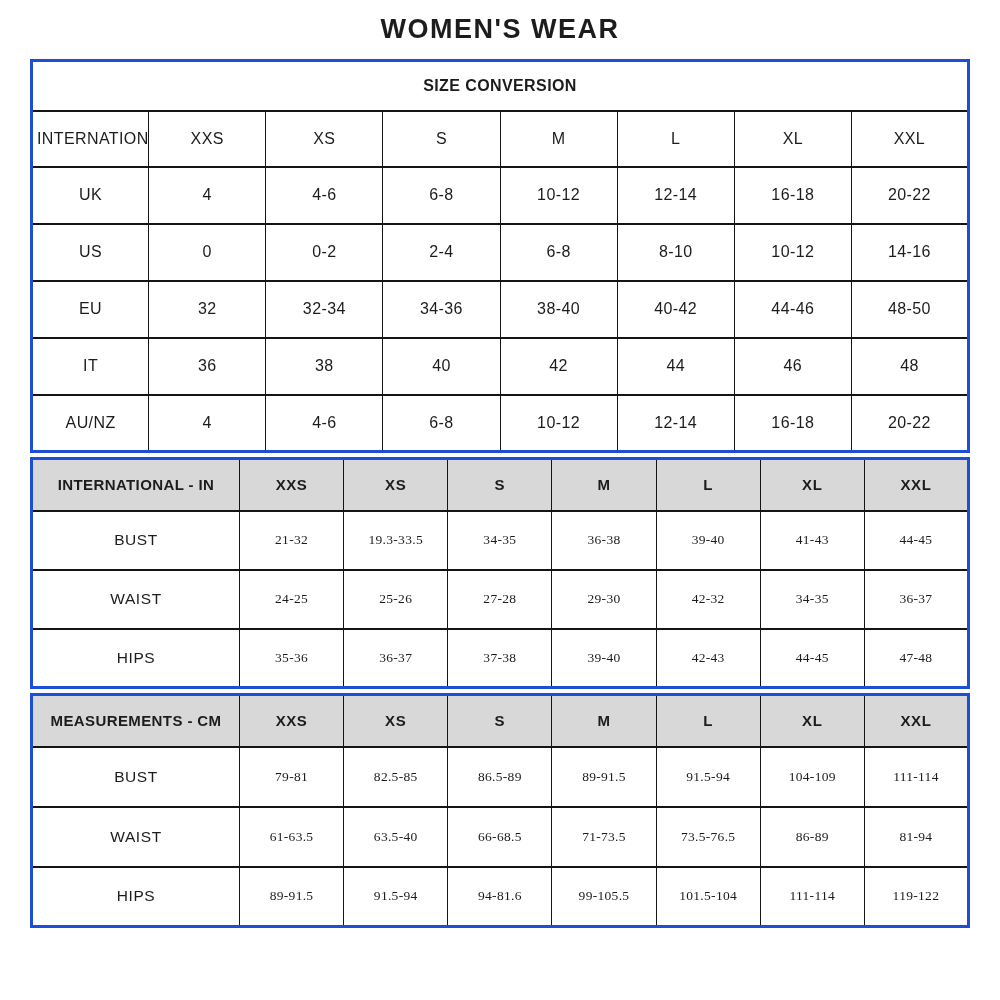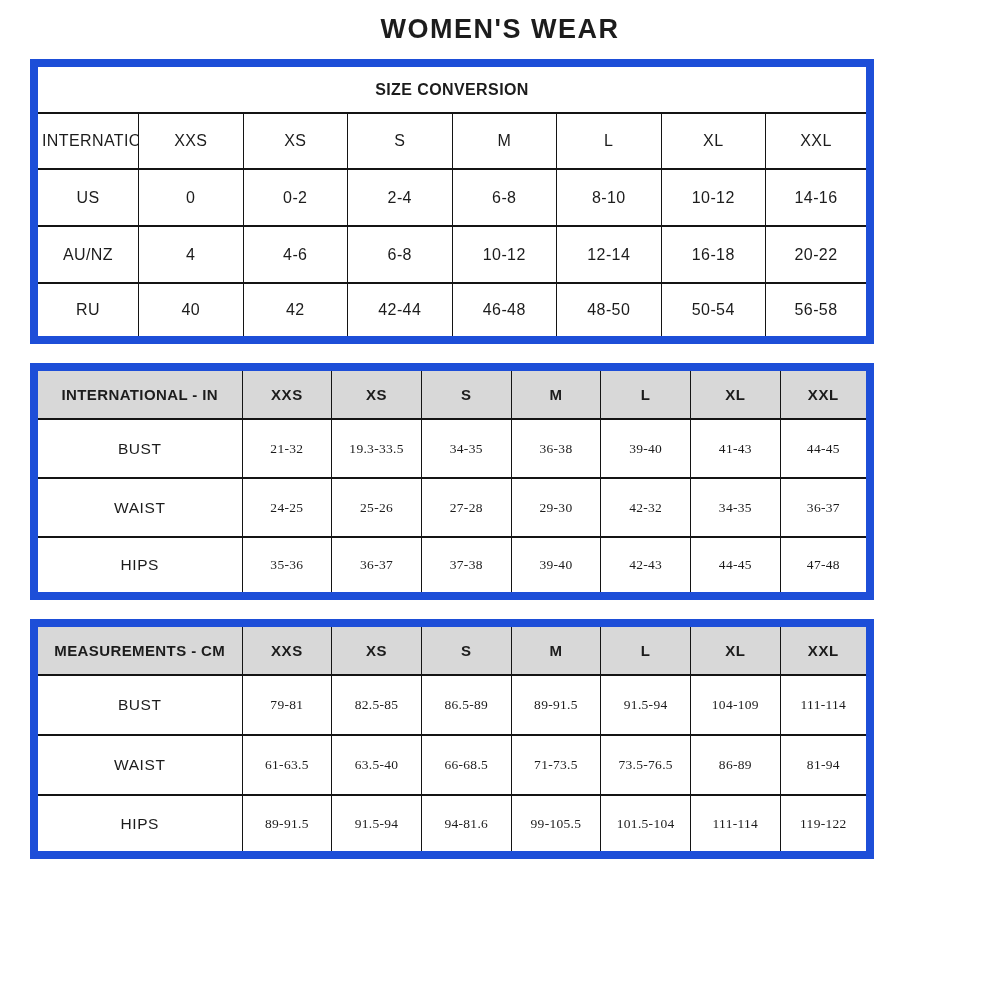--- a/index.html
+++ b/index.html
@@ -22,23 +22,23 @@
     text-align: center;
     font-size: 27px;
     font-weight: bold;
     letter-spacing: 1.5px;
     margin: 2px 0 14px 0;
     color: #1c1c1c;
   }
   table.tbl {
     border-collapse: collapse;
     table-layout: fixed;
-    width: 844px;
-    margin: 0 0 19px 0;
-    border: 8px solid #1d4ed8;
+    width: 940px;
+    margin: 0 0 4px 0;
+    border: 3px solid #1d4ed8;
   }
   table.tbl td {
     border: 2px solid #141414;
     border-left-width: 1.5px;
     border-right-width: 1.5px;
     text-align: center;
     vertical-align: middle;
     padding: 0 4px;
     background: #ffffff;
     box-sizing: border-box;
@@ -90,48 +90,68 @@
           <td class="colhead first-col" style="width:170px">INTERNATIONAL</td>
           <td class="colhead">XXS</td>
           <td class="colhead">XS</td>
           <td class="colhead">S</td>
           <td class="colhead">M</td>
           <td class="colhead">L</td>
           <td class="colhead">XL</td>
           <td class="colhead">XXL</td>
         </tr>
         <tr>
+          <td class="row-label first-col">UK</td>
+          <td class="val">4</td>
+          <td class="val">4-6</td>
+          <td class="val">6-8</td>
+          <td class="val">10-12</td>
+          <td class="val">12-14</td>
+          <td class="val">16-18</td>
+          <td class="val">20-22</td>
+        </tr>
+        <tr>
           <td class="row-label first-col">US</td>
           <td class="val">0</td>
           <td class="val">0-2</td>
           <td class="val">2-4</td>
           <td class="val">6-8</td>
           <td class="val">8-10</td>
           <td class="val">10-12</td>
           <td class="val">14-16</td>
         </tr>
         <tr>
+          <td class="row-label first-col">EU</td>
+          <td class="val">32</td>
+          <td class="val">32-34</td>
+          <td class="val">34-36</td>
+          <td class="val">38-40</td>
+          <td class="val">40-42</td>
+          <td class="val">44-46</td>
+          <td class="val">48-50</td>
+        </tr>
+        <tr>
+          <td class="row-label first-col">IT</td>
+          <td class="val">36</td>
+          <td class="val">38</td>
+          <td class="val">40</td>
+          <td class="val">42</td>
+          <td class="val">44</td>
+          <td class="val">46</td>
+          <td class="val">48</td>
+        </tr>
+        <tr>
           <td class="row-label first-col">AU/NZ</td>
           <td class="val">4</td>
           <td class="val">4-6</td>
           <td class="val">6-8</td>
           <td class="val">10-12</td>
           <td class="val">12-14</td>
           <td class="val">16-18</td>
           <td class="val">20-22</td>
-        </tr>
-        <tr>
-          <td class="row-label first-col">RU</td>
-          <td class="val">40</td>
-          <td class="val">42</td>
-          <td class="val">42-44</td>
-          <td class="val">46-48</td>
-          <td class="val">48-50</td>
-          <td class="val">50-54</td>
-          <td class="val">56-58</td>
         </tr>
       </tbody>
     </table>
   <table class="tbl" data-table="1">
       <tbody>
         <tr class="colrow">
           <td class="colhead first-col" style="width:208px">INTERNATIONAL - IN</td>
           <td class="colhead">XXS</td>
           <td class="colhead">XS</td>
           <td class="colhead">S</td>

